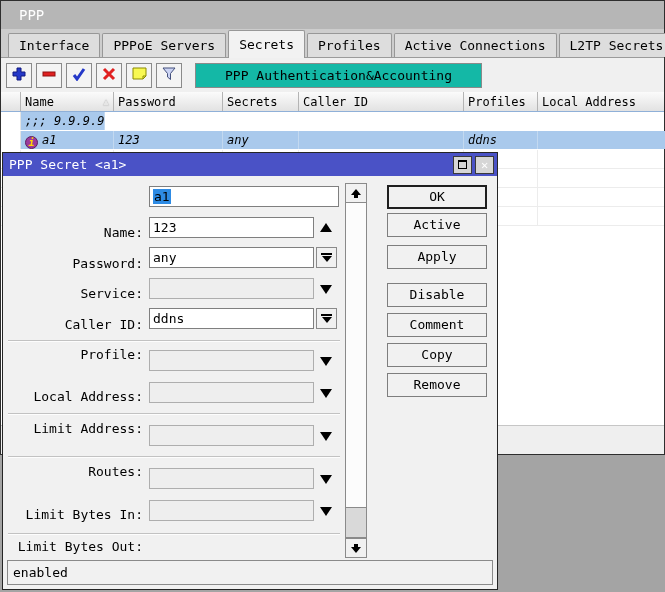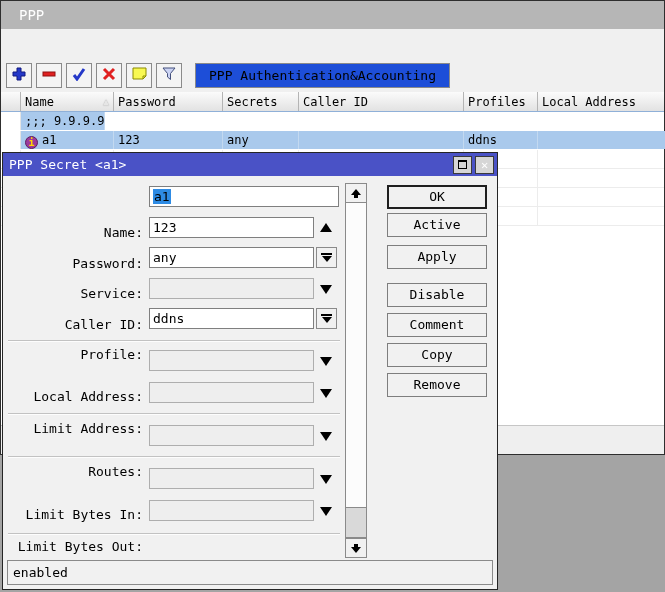--- a/index.html
+++ b/index.html
@@ -7,31 +7,31 @@
   #root { position:relative; width:665px; height:592px; background:#a4a4a4; font-size:12px; color:#000; }
 
   
   #ppp-window { position:absolute; left:0; top:0; width:665px; height:455px; border:1px solid #2e2e2e; background:#f0f0f0; }
   .titlebar { height:28px; background:#b6b6b6; color:#fff; font-size:14px; line-height:28px; padding-left:18px; }
   .tabbar { position:absolute; left:0; top:28px; width:663px; height:29px; background:#cdcdcd; display:flex; align-items:flex-end; padding-left:7px; border-bottom:1px solid #9a9a9a; }
   .tab { height:24px; line-height:23px; padding:0 10px; background:#dddddd; border:1px solid #979797; border-bottom:none; border-radius:2px 2px 0 0; margin-right:2px; font-size:13px; white-space:nowrap; }
   .tab.active { height:28px; line-height:27px; background:#f2f2f2; margin-bottom:-1px; z-index:2; }
   .toolbar { position:absolute; left:0; top:57px; width:663px; height:34px; background:#f0f0f0; display:flex; align-items:center; padding:0 0 0 5px; gap:4px; }
   .tbtn { width:26px; height:25px; background:#f4f4f4; border:1px solid #8a8a8a; display:flex; align-items:center; justify-content:center; }
-  .aaa-btn { margin-left:9px; height:25px; padding:0 13px; background:#1d4ed8; border:1px solid #8a8a8a; font-size:13px; line-height:23px; white-space:nowrap; }
+  .aaa-btn { margin-left:9px; height:25px; padding:0 29px; background:#14b8a6; border:1px solid #8a8a8a; font-size:13px; line-height:23px; white-space:nowrap; }
 
   
   .list { position:absolute; left:0; top:91px; width:663px; height:333px; background:#fff; }
   .lheader { display:flex; height:20px; background:linear-gradient(#fbfbfb,#e2e2e2); border-bottom:1px solid #8fb0d8; }
   .hcell { flex:0 0 auto; border-right:1px solid #b4b4b4; padding:3px 0 0 4px; font-size:12px; position:relative; white-space:nowrap; overflow:hidden; }
   .c0{width:20px} .c1{width:93px} .c2{width:109px} .c3{width:76px} .c4{width:165px} .c5{width:74px} .c6{width:128px}
   .cfill{flex:1 1 auto; border-right:none;}
   .sort-tri { position:absolute; right:4px; top:4px; font-size:10px; color:#e6e6e6; text-shadow:0 0 1px #9a9a9a; }
   .row { display:flex; height:19px; }
-  .cell { flex:0 0 auto; padding:2px 0 0 4px; white-space:nowrap; overflow:hidden; font-size:12px; }
+  .cell { flex:0 0 auto; padding:2px 0 0 4px; white-space:nowrap; overflow:hidden; font-size:12px;font-style:italic; }
   .flags-cell { width:20px; background:#fff; border-right:1px solid #e4e4e4; }
   .row-blue { border-bottom:1px solid #fff; }
   .row-blue .cell { background:#a9c9ec; border-right:1px solid #c3d9f0; }
   .row-blue .cell.flags-cell { background:#fff; border-right:1px solid #e4e4e4; }
   .row-empty { border-bottom:1px solid #ececec; }
   .row-empty .cell { border-right:1px solid #ececec; }
   .secret-icon { display:inline-block; width:13px; height:13px; border-radius:50%; background:#9b3a9b; border:1px solid #5e1f5e; color:#ffd800; font-weight:bold; font-size:10px; line-height:12px; text-align:center; vertical-align:-2px; margin-right:4px; }
   .bottomstrip { position:absolute; left:0; top:424px; width:663px; height:29px; background:#efefef; border-top:1px solid #c6c6c6; }
 
   
@@ -70,20 +70,28 @@
 </head>
 <body>
 
 <div id="root">
 
   <div id="ppp-window">
     <div class="titlebar">
       <span>PPP</span>
     </div>
 
+    <div class="tabbar">
+      <div class="tab">Interface</div>
+      <div class="tab">PPPoE Servers</div>
+      <div class="tab active">Secrets</div>
+      <div class="tab">Profiles</div>
+      <div class="tab">Active Connections</div>
+      <div class="tab">L2TP Secrets</div>
+    </div>
 
     <div class="toolbar">
       <div class="tbtn">
         <span>
           <svg width="14" height="14" viewBox="0 0 14 14">
               <path d="M5 1h4v4h4v4H9v4H5V9H1V5h4z" fill="#2438c8" stroke="#101880" stroke-width="1"></path>
             </svg>
         </span>
       </div>
       <div class="tbtn">

